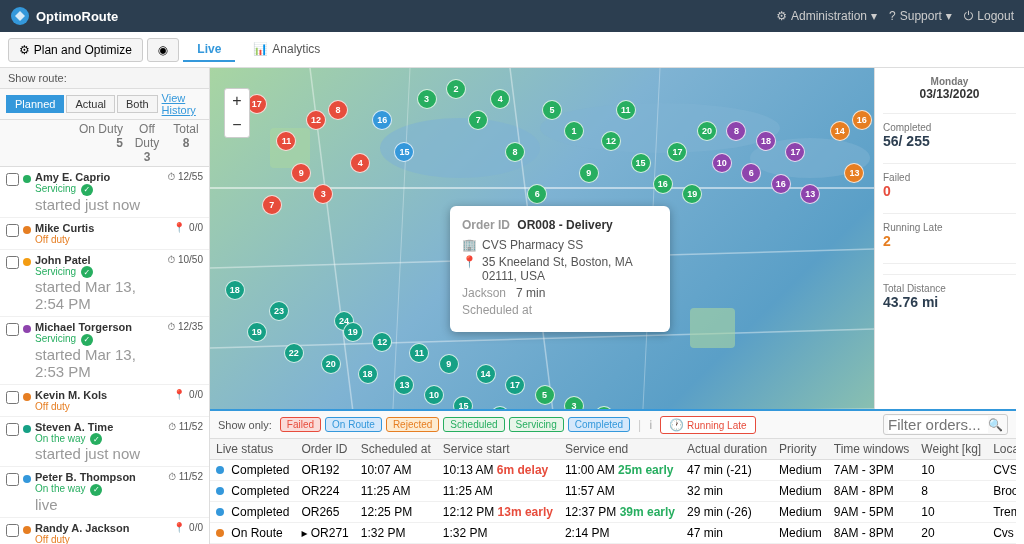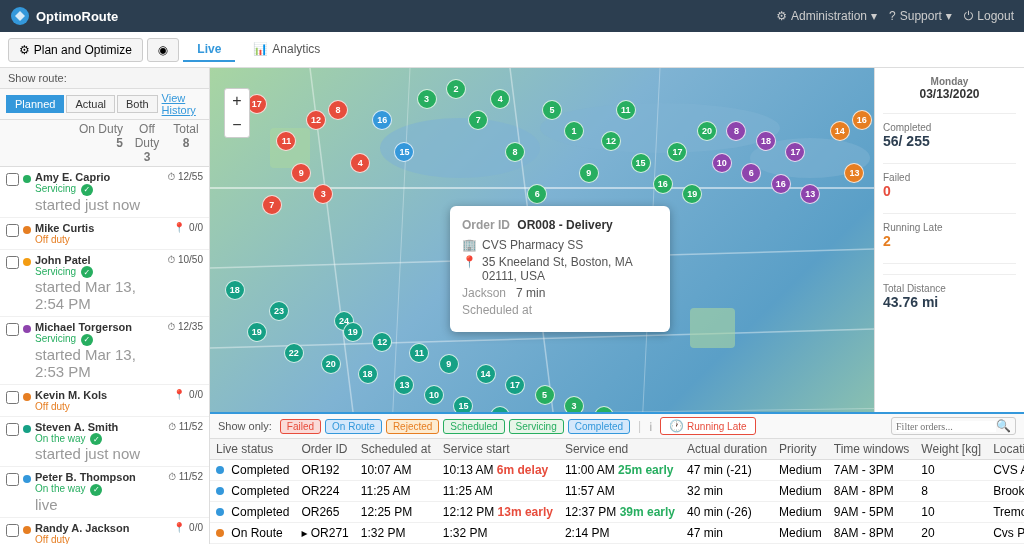--- a/index.html
+++ b/index.html
@@ -126,21 +126,21 @@
     .rp-date { font-size: 11px; font-weight: bold; color: #333; text-align: center; margin-bottom: 4px; }
     .rp-stat { margin-bottom: 6px; }
     .rp-stat-label { font-size: 10px; color: #777; }
     .rp-stat-value { font-size: 14px; font-weight: bold; color: #2c3e50; }
     .rp-stat-value.red { color: #e74c3c; }
     .rp-stat-value.orange { color: #e67e22; }
     .rp-divider { border: none; border-top: 1px solid #eee; margin: 2px 0; }
 
     
     #bottom-panel {
-      position: absolute; bottom: 0; left: 210px; right: 0;
+      position: absolute; bottom: 0; left: 210px; right: 8px;
       background: #fff; border-top: 2px solid #3498db; z-index: 20;
       display: flex; flex-direction: column;
     }
     .bottom-toolbar {
       display: flex; align-items: center; padding: 3px 8px; gap: 4px;
       border-bottom: 1px solid #ddd; background: #f9f9f9;
     }
     .show-only-label { font-size: 11px; color: #555; margin-right: 4px; }
     .filter-btn {
       padding: 1px 6px; border-radius: 3px; font-size: 10px; cursor: pointer;
@@ -154,21 +154,21 @@
     .filter-btn.completed { background: #d5e8fb; color: #3498db; border-color: #3498db; }
     .running-late-btn {
       margin-left: 4px; padding: 1px 8px; border: 1px solid #e74c3c;
       border-radius: 3px; color: #e74c3c; background: #fff; font-size: 10px; cursor: pointer;
     }
     .search-box {
       margin-left: auto; display: flex; align-items: center;
       border: 1px solid #ccc; border-radius: 3px; padding: 1px 4px;
     }
     .search-box input {
-      border: none; outline: none; font-size: 10px; width: 100px; font-family: Liberation Serif, serif;
+      border: none; outline: none; font-size: 15px; width: 100px;
     }
     .table-container { overflow-y: auto; max-height: 120px; }
     table { width: 100%; border-collapse: collapse; font-size: 11px; }
     th {
       background: #f5f5f5; border-bottom: 1px solid #ddd; padding: 3px 6px;
       text-align: left; font-weight: normal; color: #555; white-space: nowrap;
     }
     td { padding: 3px 6px; border-bottom: 1px solid #f0f0f0; white-space: nowrap; }
     .status-dot { width: 8px; height: 8px; border-radius: 50%; display: inline-block; margin-right: 4px; }
     .delay-red { color: #e74c3c; font-weight: bold; }
@@ -296,21 +296,21 @@
       <div class="driver-name">Kevin M. Kols</div>
       <div class="driver-status off-duty">Off duty </div>
       <div class="driver-started"></div>
     </div>
     <div style="display:flex;align-items:center;gap:2px;font-size:10px;color:#555;">📍 0/0</div>
   </div>
         <div class="driver-item">
     <input type="checkbox" class="driver-check" style="">
     <div class="driver-dot" style="background:#16a085;"></div>
     <div class="driver-info">
-      <div class="driver-name">Steven A. Smith</div>
+      <div class="driver-name">Steven A. Time</div>
       <div class="driver-status on-way">On the way <span style="background:#27ae60;color:#fff;border-radius:50%;width:12px;height:12px;display:inline-flex;align-items:center;justify-content:center;font-size:8px;margin-left:2px;">✓</span></div>
       <div class="driver-started">started just now</div>
     </div>
     <div style="font-size:10px;color:#555;">⏱ 11/52</div>
   </div>
         <div class="driver-item">
     <input type="checkbox" class="driver-check" style="">
     <div class="driver-dot" style="background:#3498db;"></div>
     <div class="driver-info">
       <div class="driver-name">Peter B. Thompson</div>
@@ -560,21 +560,21 @@
   </tr>
           <tr>
     <td>
       <span class="status-dot" style="background:#3498db;"></span>
       Completed
     </td>
     <td>OR265</td>
     <td>12:25 PM</td>
     <td>12:12 PM<span class="delay-red"> 13m early</span></td>
     <td>12:37 PM<span class="early-green"> 39m early</span></td>
-    <td>40 min (-26)</td>
+    <td>29 min (-26)</td>
     <td>Medium</td>
     <td>9AM - 5PM</td>
     <td>10</td>
     <td>Tremont Drug South End</td>
   </tr>
           <tr>
     <td>
       <span class="status-dot" style="background:#e67e22;"></span>
       On Route
     </td>

